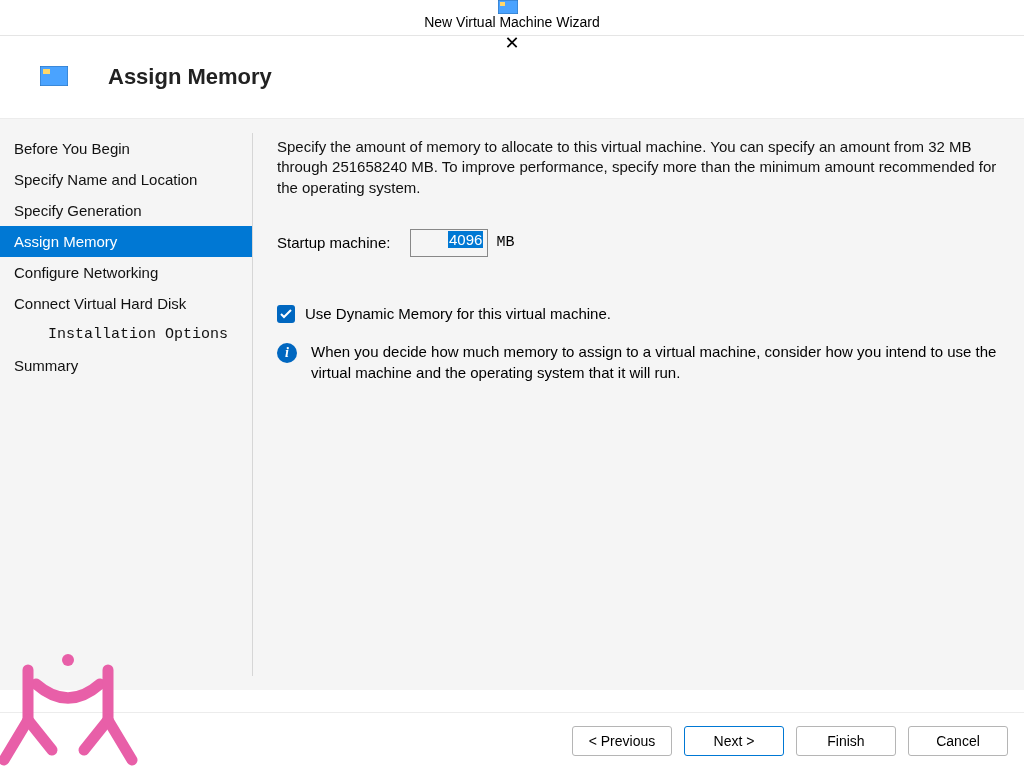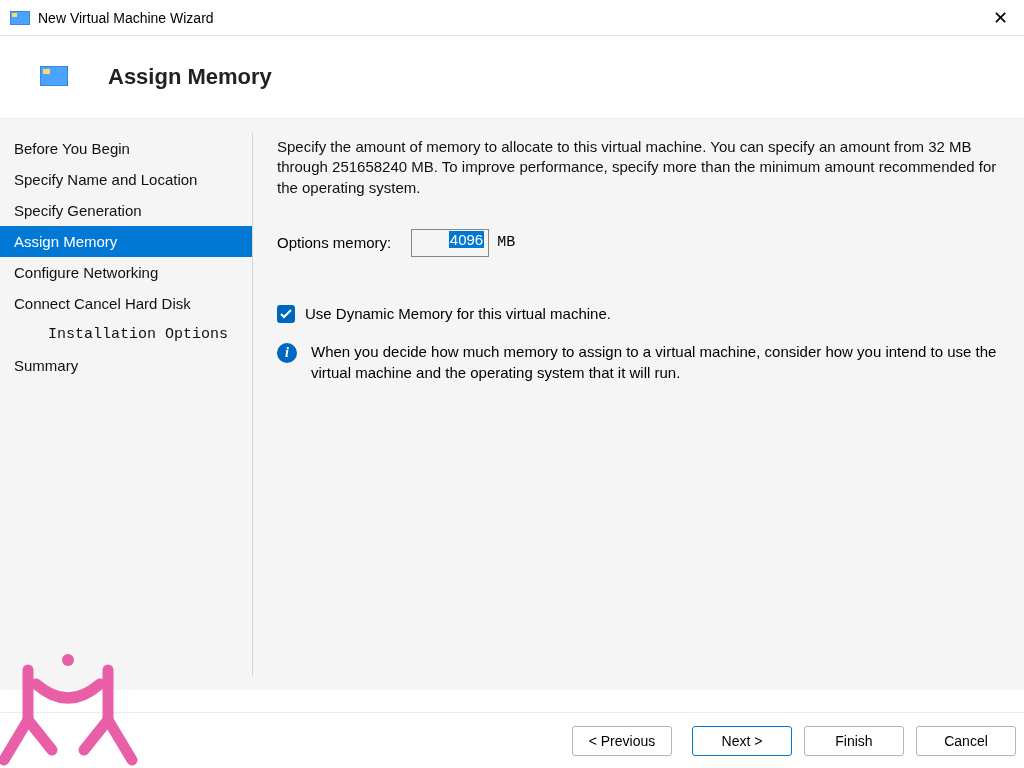--- a/index.html
+++ b/index.html
@@ -12,20 +12,21 @@
       height: 768px;
       overflow: hidden;
       position: relative;
     }
     .titlebar {
       display: flex;
       align-items: center;
       height: 36px;
       padding: 0 10px;
       border-bottom: 1px solid #e5e5e5;
+      flex-direction: column;
     }
     .titlebar-icon {
       width: 20px;
       height: 16px;
       margin-right: 8px;
       display: flex;
       align-items: center;
       justify-content: center;
     }
     .titlebar-title {
@@ -160,39 +161,38 @@
     }
     .footer {
       position: absolute;
       bottom: 0;
       left: 0;
       right: 0;
       height: 56px;
       display: flex;
       align-items: center;
       justify-content: flex-end;
-      padding: 0 8px;
+      padding: 0 16px;
       gap: 12px;
       background: #fff;
       border-top: 1px solid #ececec;
     }
     .btn {
       min-width: 100px;
       height: 30px;
       border: 1px solid #b5b5b5;
       background: #fff;
       border-radius: 3px;
       font-size: 14px;
       cursor: pointer;
       font-family: inherit;
     }
     .btn.primary {
       border: 1px solid #0078d4;
       color: #000;
-      margin-left: 8px;
     }
     .watermark {
       position: absolute;
       left: -4px;
       bottom: -4px;
       pointer-events: none;
     }
   </style>
 </head>
 <body>
@@ -218,29 +218,29 @@
   <h1 class="page-title">Assign Memory</h1>
 </div>
 
 <div class="body">
   <nav class="sidebar">
       <div class="sidebar-item">Before You Begin</div>
       <div class="sidebar-item">Specify Name and Location</div>
       <div class="sidebar-item">Specify Generation</div>
       <div class="sidebar-item active">Assign Memory</div>
       <div class="sidebar-item">Configure Networking</div>
-      <div class="sidebar-item">Connect Cancel Hard Disk</div>
+      <div class="sidebar-item">Connect Virtual Hard Disk</div>
       <div class="sidebar-item sub">Installation Options</div>
       <div class="sidebar-item">Summary</div>
     </nav>
   <div class="divider"></div>
   <div class="content">
     <p class="intro">Specify the amount of memory to allocate to this virtual machine. You can specify an amount from 32 MB through 251658240 MB. To improve performance, specify more than the minimum amount recommended for the operating system.</p>
     <div class="row">
-      <span class="row-label">Options memory:</span>
+      <span class="row-label">Startup machine:</span>
       <span class="mem-input"><span class="sel">4096</span></span>
       <span class="unit">MB</span>
     </div>
     <div class="check-row">
       <span class="checkbox">
         <svg width="12" height="10" viewBox="0 0 12 10">
             <path d="M1 5 L4 8 L11 1" stroke="#fff" stroke-width="2" fill="none"></path>
           </svg>
       </span>
       <span>Use Dynamic Memory for this virtual machine.</span>

